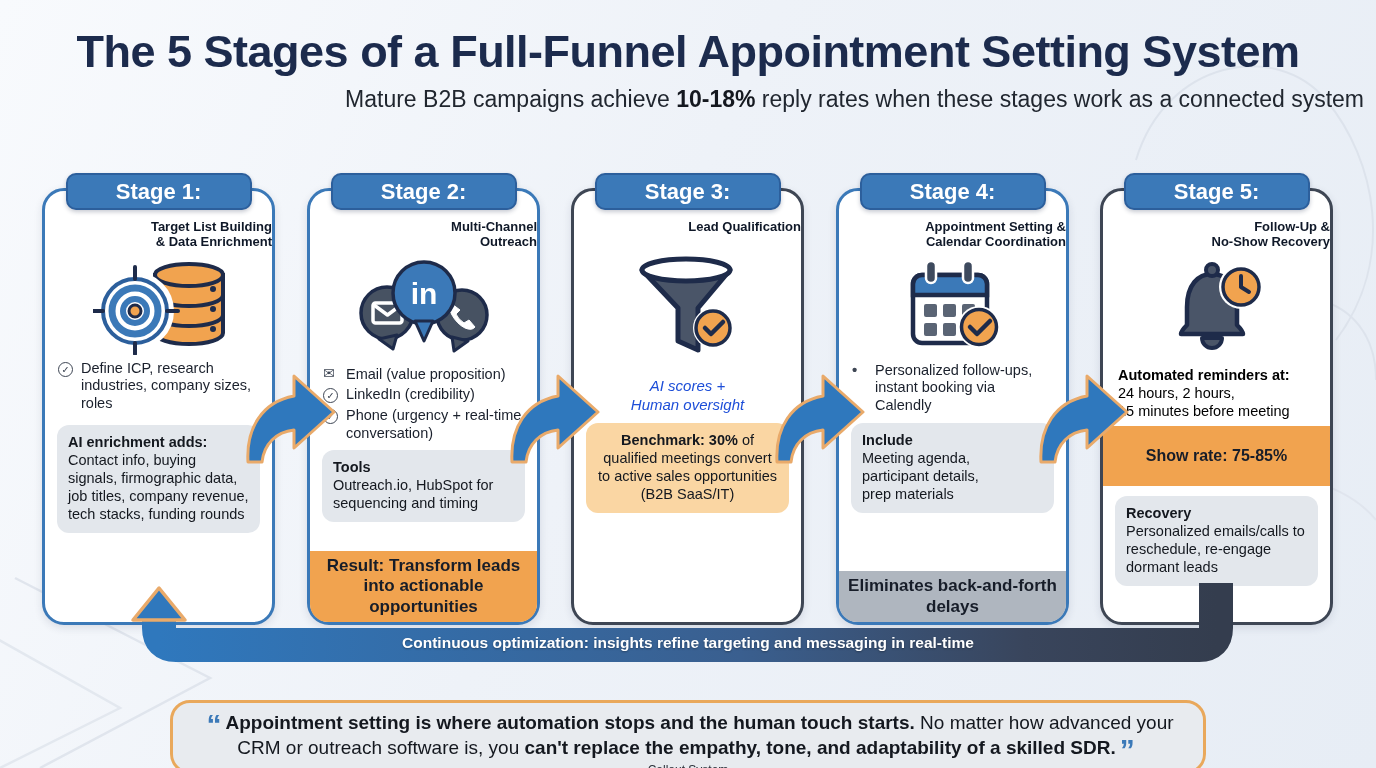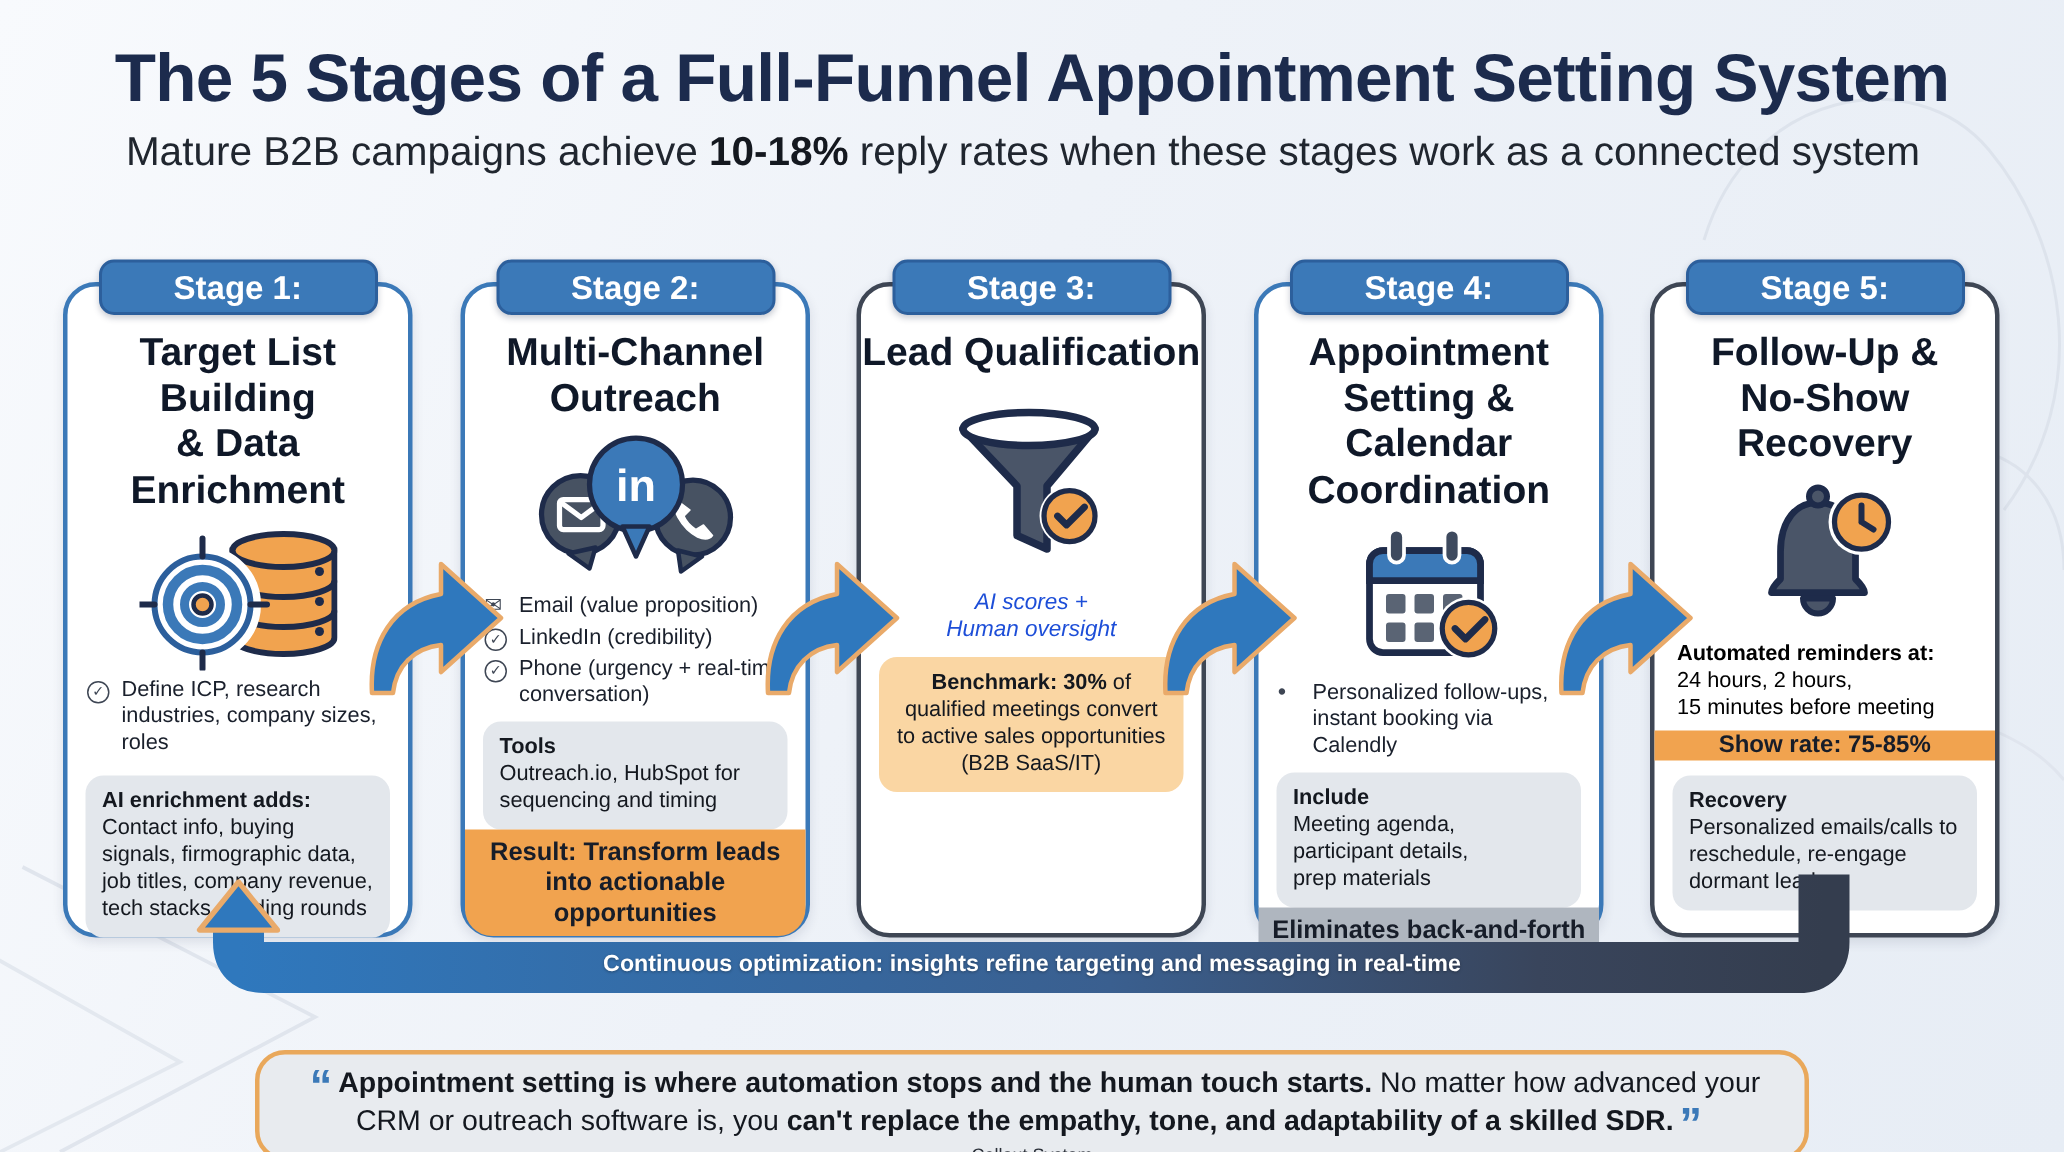--- a/index.html
+++ b/index.html
@@ -8,42 +8,42 @@
     font-family:"Liberation Sans","DejaVu Sans",sans-serif;
     background:linear-gradient(115deg,#f8fafd 0%,#eef2f8 45%,#e7edf5 100%);
   }
   .preline{white-space:pre-line;}
   
   .main-title{
     position:absolute;top:26px;left:0;right:0;text-align:center;
     font-size:45px;font-weight:800;letter-spacing:-.5px;color:var(--title-navy,#1C2B4D);
   }
   .subtitle{
-    position:absolute;top:86px;left:0;right:12px;text-align:center;
-    font-size:27px;color:#20262f;
+    position:absolute;top:86px;left:0;right:12px;text-align:right;
+    font-size:23px;color:#20262f;
   }
   .subtitle b{font-weight:800;color:#14181f;}
   
   .card{
     position:absolute;top:188px;width:233px;height:437px;background:#fff;
     border:3px solid var(--card-border-blue,#3B79B8);border-radius:22px;
     box-shadow:0 3px 8px rgba(30,43,77,.12);box-sizing:border-box;
   }
   .card.dark{border-color:var(--card-border-dark,#3E4654);}
   .card-inner{display:flex;flex-direction:column;height:100%;}
   .chip{
     position:absolute;top:-18px;left:50%;transform:translateX(-50%);
     width:186px;height:37px;border-radius:10px;
     background:var(--chip-blue,#3B79B8);border:2px solid #2C5F9C;box-sizing:border-box;
     color:#fff;font-size:22px;font-weight:700;
     display:flex;align-items:center;justify-content:center;z-index:3;
     box-shadow:0 2px 4px rgba(30,43,77,.25);
   }
   .card-title{
-    margin-top:28px;text-align:center;font-size:26px;font-weight:800;
+    margin-top:28px;text-align:right;font-size:13px;font-weight:800;
     line-height:1.18;color:#0f1828;
   }
   .icon-wrap{display:flex;justify-content:center;align-items:center;margin:7px 0 3px;}
   .bullets{padding:0 13px;display:flex;flex-direction:column;gap:3px;margin-top:2px;}
   .bullet{display:flex;gap:7px;font-size:14.5px;line-height:1.22;color:#1a202c;}
   .b-icon{flex:0 0 16px;color:#3E4654;}
   .b-circle{
     display:inline-block;width:13px;height:13px;border:1.6px solid #3E4654;border-radius:50%;
     font-size:9.5px;line-height:13px;text-align:center;font-weight:700;
   }
@@ -57,21 +57,21 @@
   .gbox.inline-lead .lead{display:inline;}
   .gbox.center{text-align:center;}
   .peach{background:var(--light-orange,#FAD6A3);} 
   .bottom-band{
     margin-top:auto;background:var(--accent-orange,#F1A34F);
     border-radius:0 0 18px 18px;padding:5px 8px;text-align:center;
     font-weight:800;font-size:17px;line-height:1.2;color:#171d29;
   }
   .bottom-band.grayband{background:var(--gray-band,#AFB6BF);}
   .mid-band{
-    width:100%;background:var(--accent-orange,#F1A34F);padding:1px 0;margin-top:6px;
+    width:100%;background:var(--accent-orange,#F1A34F);padding:21px 0;margin-top:6px;
     text-align:center;font-weight:800;font-size:16px;color:#171d29;box-sizing:border-box;
   }
   .mid-text{text-align:center;font-size:15px;color:#1d4ed8;margin-top:8px;line-height:1.25;font-style:italic;}
   .reminders{padding:0 15px;font-size:14.5px;line-height:1.25;color:#000000;margin-top:2px;}
   .reminders .lead{font-weight:800;display:block;}
   
   .stage-arrow{position:absolute;top:366px;width:92px;height:100px;z-index:6;}
   
   .loop-svg{position:absolute;left:40px;top:555px;z-index:5;}
   .loop-text{

